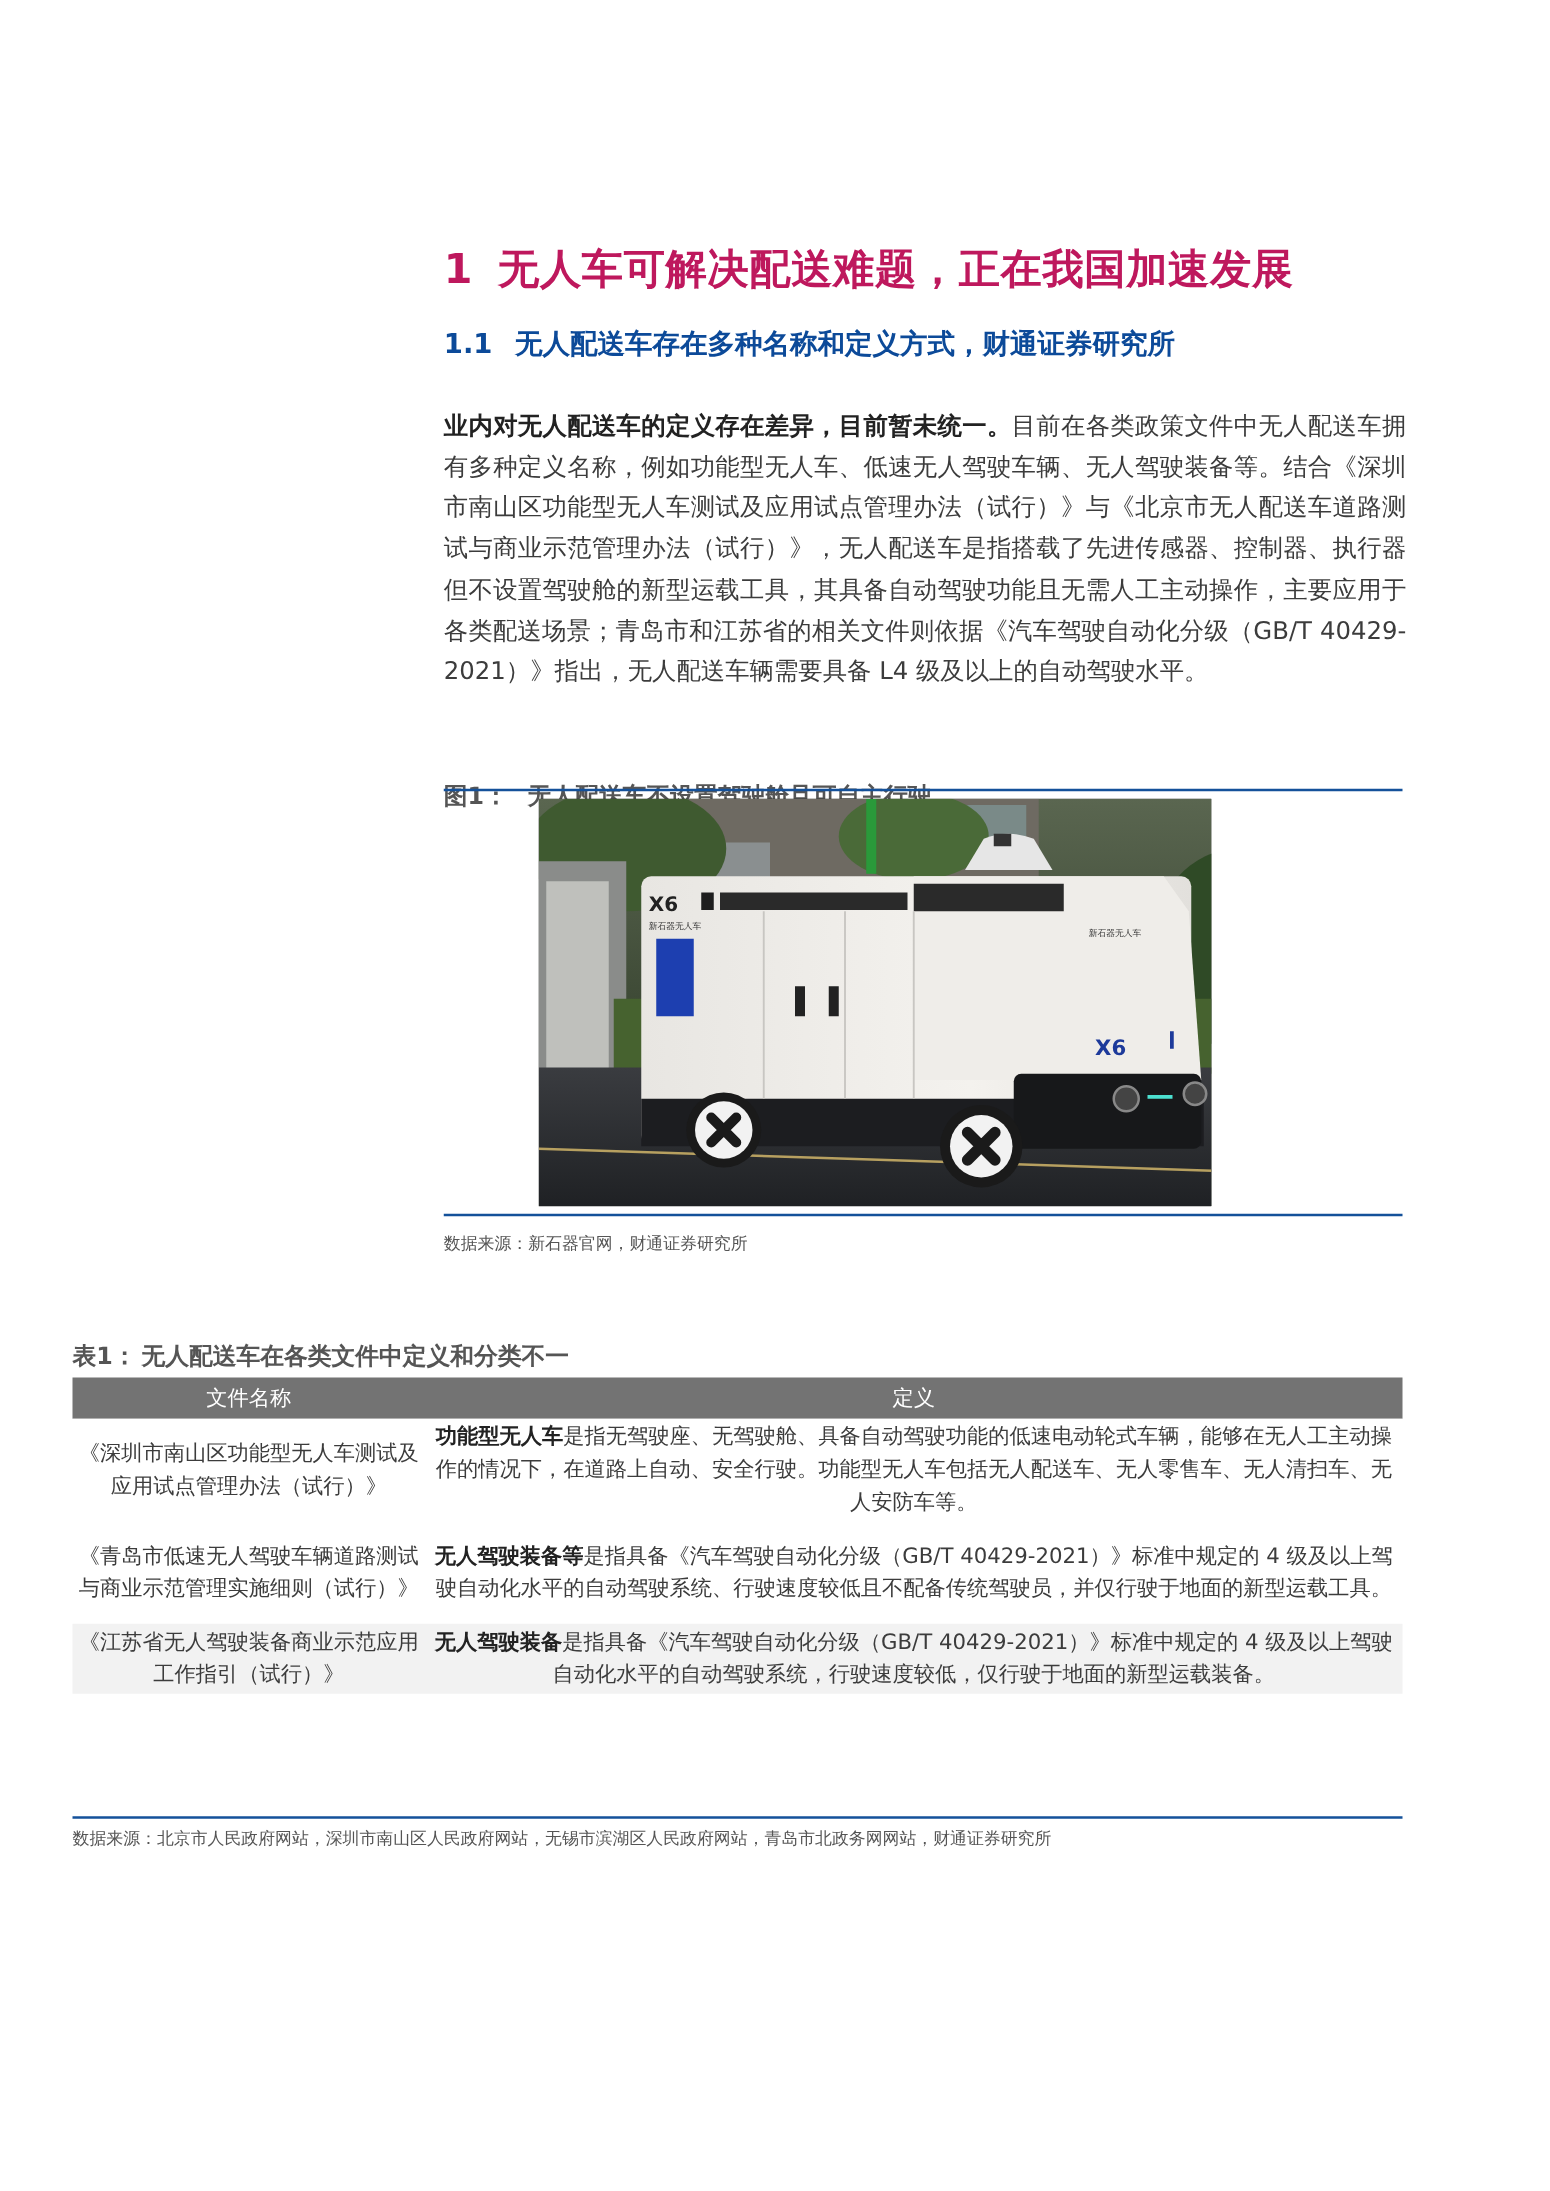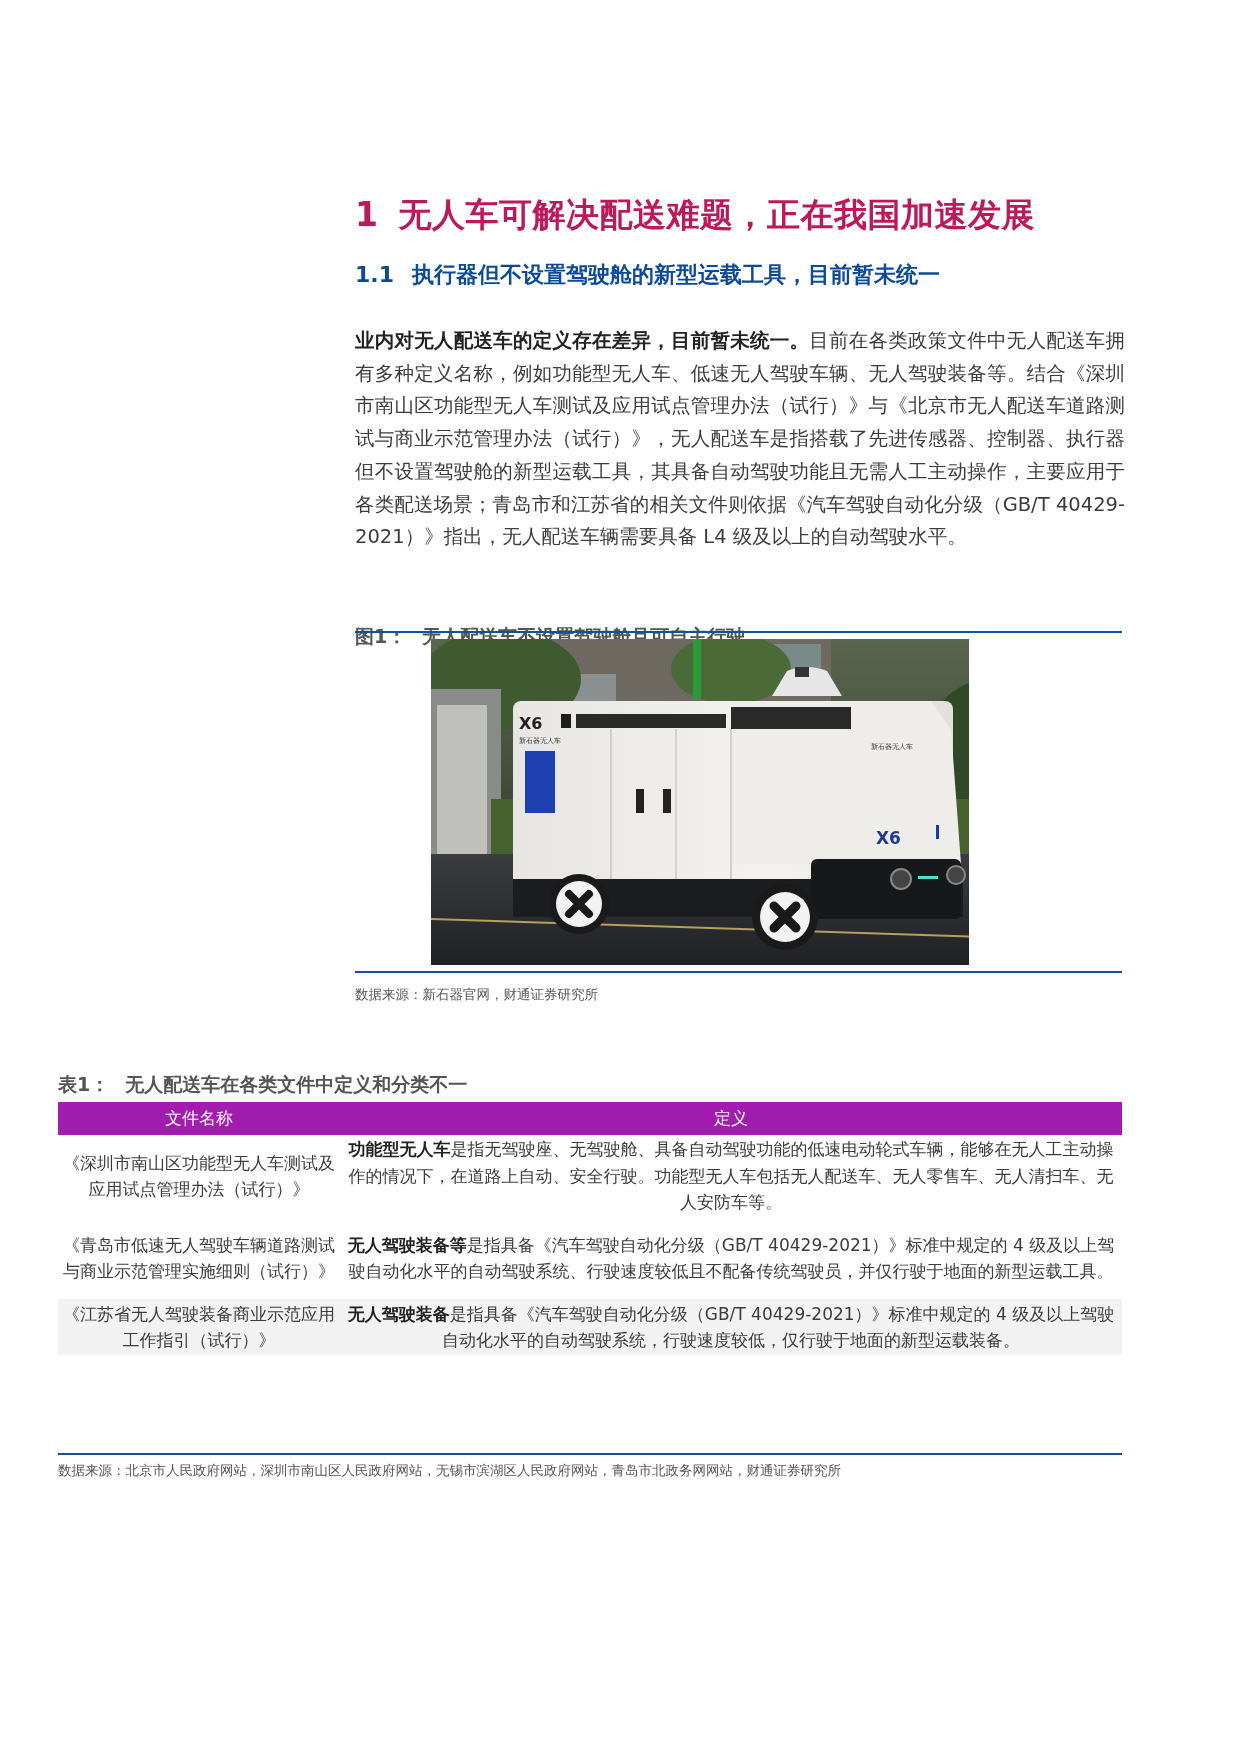--- a/index.html
+++ b/index.html
@@ -11,37 +11,37 @@
   .h2 { left: 355px; top: 260px; font-size: 22px; font-weight: bold; color: #0c4a99; white-space: nowrap; }
   .h2 .num { margin-right: 18px; }
   .para { left: 355px; top: 325px; width: 770px; font-size: 19.5px; line-height: 32.7px; color: #3c3c3c; text-align: justify; }
   .para b { font-weight: bold; color: #222; }
   .fig-title { left: 355px; top: 602px; font-size: 19px; font-weight: bold; color: #555; white-space: nowrap; margin-top: 22px; }
   .fig-title .lbl { margin-right: 16px; }
   .rule { height: 2px; background: #14519a; }
   .photo { left: 431px; top: 639px; width: 538px; height: 326px; overflow: hidden; background: #2a2e28; }
   .src { font-size: 13.5px; color: #555; white-space: nowrap; }
   .tbl-title { left: 58px; top: 1072px; font-size: 19px; font-weight: bold; color: #555; white-space: nowrap; }
-  .tbl-title .lbl { margin-right: 16px; }
+  .tbl-title .lbl { margin-right: 4px; }
   table.def { position: absolute; left: 58px; top: 1102px; width: 1064px; border-collapse: collapse; table-layout: fixed; }
-  table.def th { background: #a21caf; color: #ffffff; font-weight: normal; font-size: 17px; height: 33px; padding: 0; text-align: center; }
+  table.def th { background: #737373; color: #ffffff; font-weight: normal; font-size: 17px; height: 33px; padding: 0; text-align: center; }
   table.def td { font-size: 17px; line-height: 26.5px; text-align: center; vertical-align: middle; padding: 0 4px; color: #3c3c3c; }
   table.def tr.odd td { background: #ffffff; }
   table.def tr.even td { background: #f2f2f2; }
   table.def td b { color: #222; }
   .bottom-rule { left: 58px; top: 1453px; width: 1064px; height: 2px; background: #14519a; }
 </style>
 </head>
 <body>
 
 <div class="abs h1">
   <span class="num">1</span><span>无人车可解决配送难题，正在我国加速发展</span>
 </div>
 <div class="abs h2">
-  <span class="num">1.1</span><span>执行器但不设置驾驶舱的新型运载工具，目前暂未统一</span>
+  <span class="num">1.1</span><span>无人配送车存在多种名称和定义方式，财通证券研究所</span>
 </div>
 
 <div class="abs para">
   <b>业内对无人配送车的定义存在差异，目前暂未统一。</b><span>目前在各类政策文件中无人配送车拥有多种定义名称，例如功能型无人车、低速无人驾驶车辆、无人驾驶装备等。结合《深圳市南山区功能型无人车测试及应用试点管理办法（试行）》与《北京市无人配送车道路测试与商业示范管理办法（试行）》，无人配送车是指搭载了先进传感器、控制器、执行器但不设置驾驶舱的新型运载工具，其具备自动驾驶功能且无需人工主动操作，主要应用于各类配送场景；青岛市和江苏省的相关文件则依据《汽车驾驶自动化分级（GB/T 40429-2021）》指出，无人配送车辆需要具备 L4 级及以上的自动驾驶水平。</span>
 </div>
 
 <div class="abs fig-title">
   <span class="lbl">图1：</span><span>无人配送车不设置驾驶舱且可自主行驶</span>
 </div>
 <div class="abs rule" style="left:355px; top:631px; width:767px;"></div>

